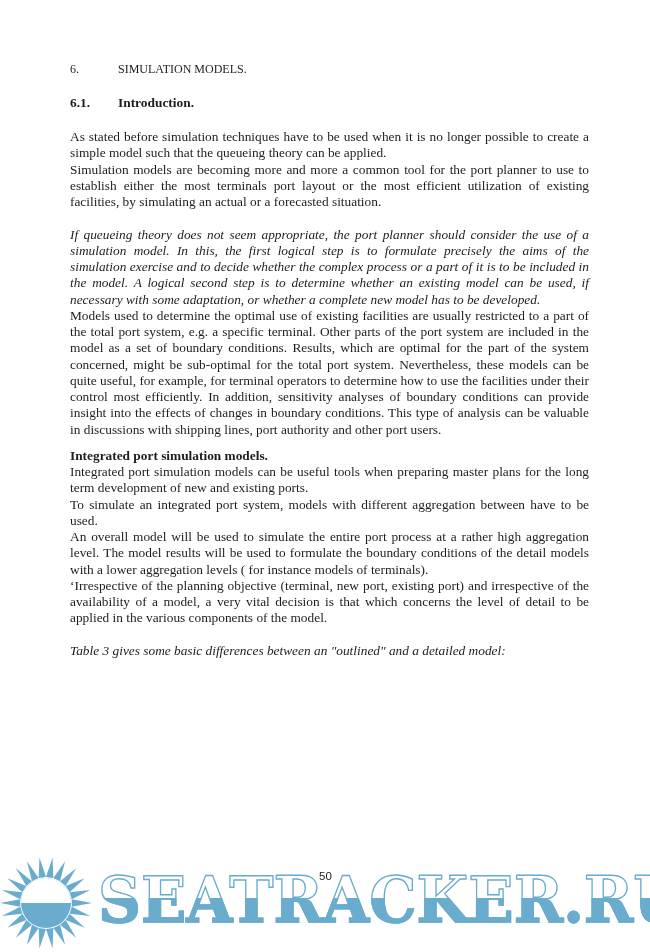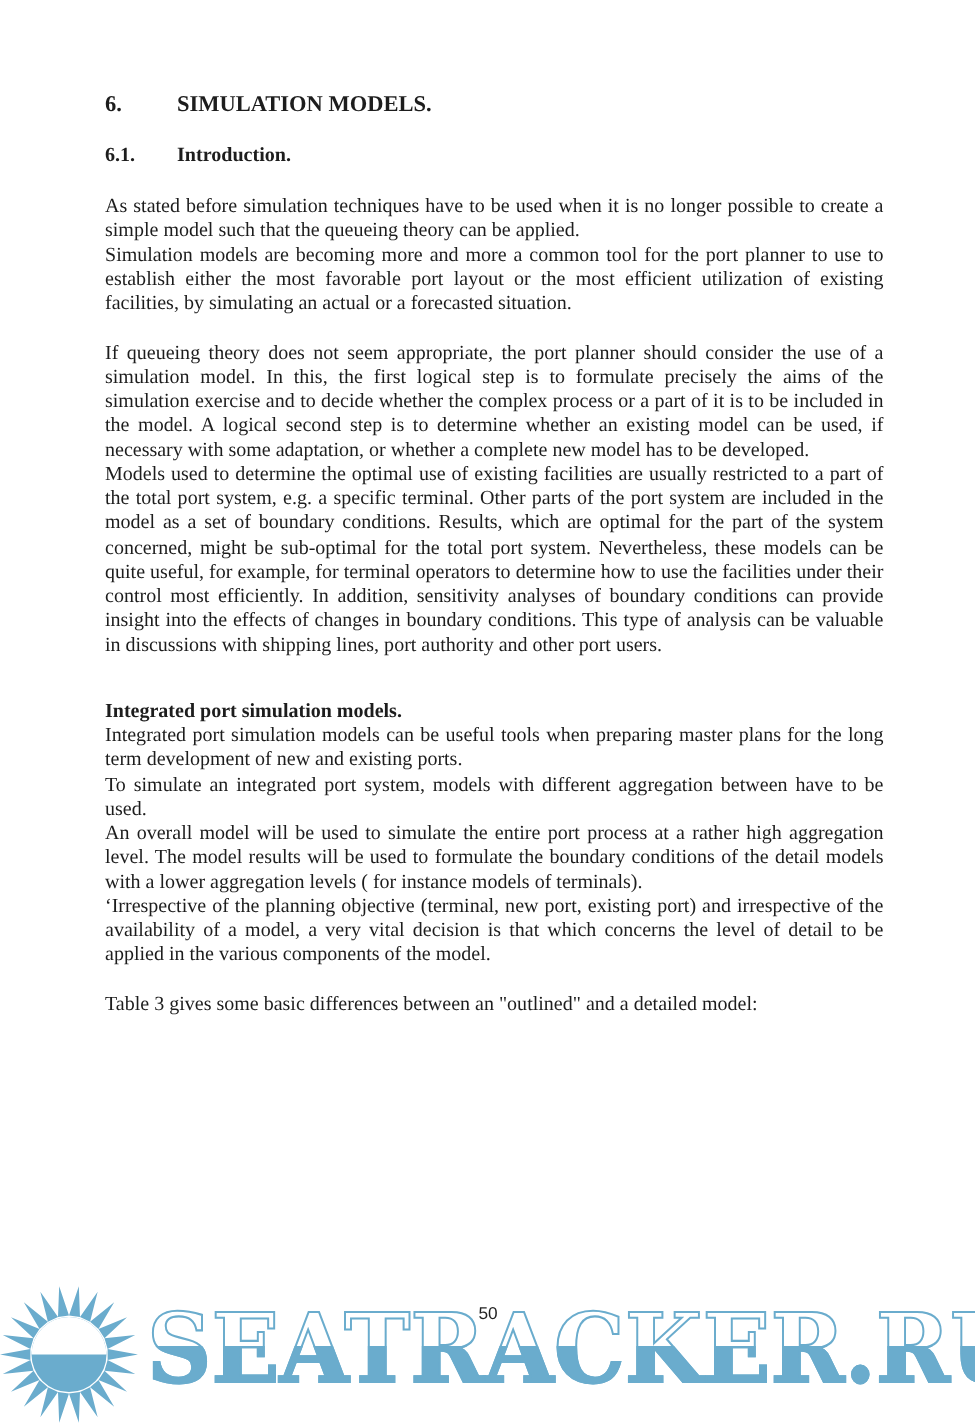--- a/index.html
+++ b/index.html
@@ -1,30 +1,30 @@
 <!DOCTYPE html>
 <html><head>
 <meta charset="utf-8">
 <style>
   html, body { margin: 0; padding: 0; }
   body {
     width: 650px; height: 952px; background: #ffffff; position: relative; overflow: hidden;
     font-family: "Liberation Serif", "DejaVu Serif", serif; color: #1d1d1d;
   }
   .page { position: absolute; left: 70px; top: 0; width: 519px; }
-  .h1 { position: absolute; top: 62px; left: 0; font-weight: bold; font-size: 15px; white-space: nowrap; }
+  .h1 { position: absolute; top: 62px; left: 0; font-weight: normal; font-size: 12px; white-space: nowrap; }
   .h2 { position: absolute; top: 95px; left: 0; font-weight: bold; font-size: 13.4px; white-space: nowrap; }
   .num { display: inline-block; width: 48px; }
   .body-text {
     position: absolute; top: 129px; left: 0; width: 519px;
     font-size: 13.35px; line-height: 16.25px; text-align: justify;
   }
   .body-text p { margin: 0; }
-  .body-text p.gap { margin-top: 16.25px; }
-  .body-text .subhead { font-weight: bold; margin-top: 28px; }
+  .body-text p.gap { margin-top: 16.25px; font-style: italic; }
+  .body-text .subhead { font-weight: bold; margin-top: 10px; }
   .page-number {
     position: absolute; top: 870px; left: 319px; font-family: "Liberation Sans", "DejaVu Sans", sans-serif;
     font-size: 11.5px; color: #222; z-index: 3; text-align: center;
   }
   .watermark { position: absolute; left: 0; top: 855px; width: 650px; height: 97px; z-index: 2; }
   .wm-text {
     position: absolute; left: 98px; top: 860px; height: 80px; font-family: "DejaVu Serif", serif;
     font-weight: bold; font-size: 64px; letter-spacing: 0px; line-height: 80px; white-space: nowrap;
     color: transparent; z-index: 2;
     background: linear-gradient(to bottom, rgba(255,255,255,0) 0%, rgba(255,255,255,0) 47%, #6aaccd 47%, #6aaccd 100%);
@@ -39,21 +39,21 @@
 <div class="page">
   <div class="h1">
     <span class="num">6.</span><span>SIMULATION MODELS.</span>
   </div>
   <div class="h2">
     <span class="num">6.1.</span><span>Introduction.</span>
   </div>
 
   <div class="body-text">
     <p>As stated before simulation techniques have to be used when it is no longer possible to create a simple model such that the queueing theory can be applied.</p>
-    <p>Simulation models are becoming more and more a common tool for the port planner to use to establish either the most favorable port layout or the most efficient utilization of existing facilities, by simulating an actual or a forecasted situation.</p>
+    <p>Simulation models are becoming more and more a common tool for the port planner to use to establish either the most terminals port layout or the most efficient utilization of existing facilities, by simulating an actual or a forecasted situation.</p>
     <p class="gap">If queueing theory does not seem appropriate, the port planner should consider the use of a simulation model. In this, the first logical step is to formulate precisely the aims of the simulation exercise and to decide whether the complex process or a part of it is to be included in the model. A logical second step is to determine whether an existing model can be used, if necessary with some adaptation, or whether a complete new model has to be developed.</p>
     <p>Models used to determine the optimal use of existing facilities are usually restricted to a part of the total port system, e.g. a specific terminal. Other parts of the port system are included in the model as a set of boundary conditions. Results, which are optimal for the part of the system concerned, might be sub-optimal for the total port system. Never­theless, these models can be quite useful, for example, for terminal operators to deter­mine how to use the facilities under their control most efficiently. In addition, sensitivity analyses of boundary conditions can provide insight into the effects of changes in boundary conditions. This type of analysis can be valuable in discussions with shipping lines, port authority and other port users.</p>
 
     <p class="subhead">Integrated port simulation models.</p>
     <p>Integrated port simulation models can be useful tools when preparing master plans for the long term development of new and existing ports.</p>
     <p>To simulate an integrated port system, models with different aggregation between have to be used.</p>
     <p>An overall model will be used to simulate the entire port process at a rather high aggregation level. The model results will be used to formulate the boundary conditions of the detail models with a lower aggregation levels ( for instance models of terminals).</p>
 
     <p>‘Irrespective of the planning objective (terminal, new port, existing port) and irrespective of the availability of a model, a very vital decision is that which concerns the level of detail to be applied in the various components of the model.</p>
 

